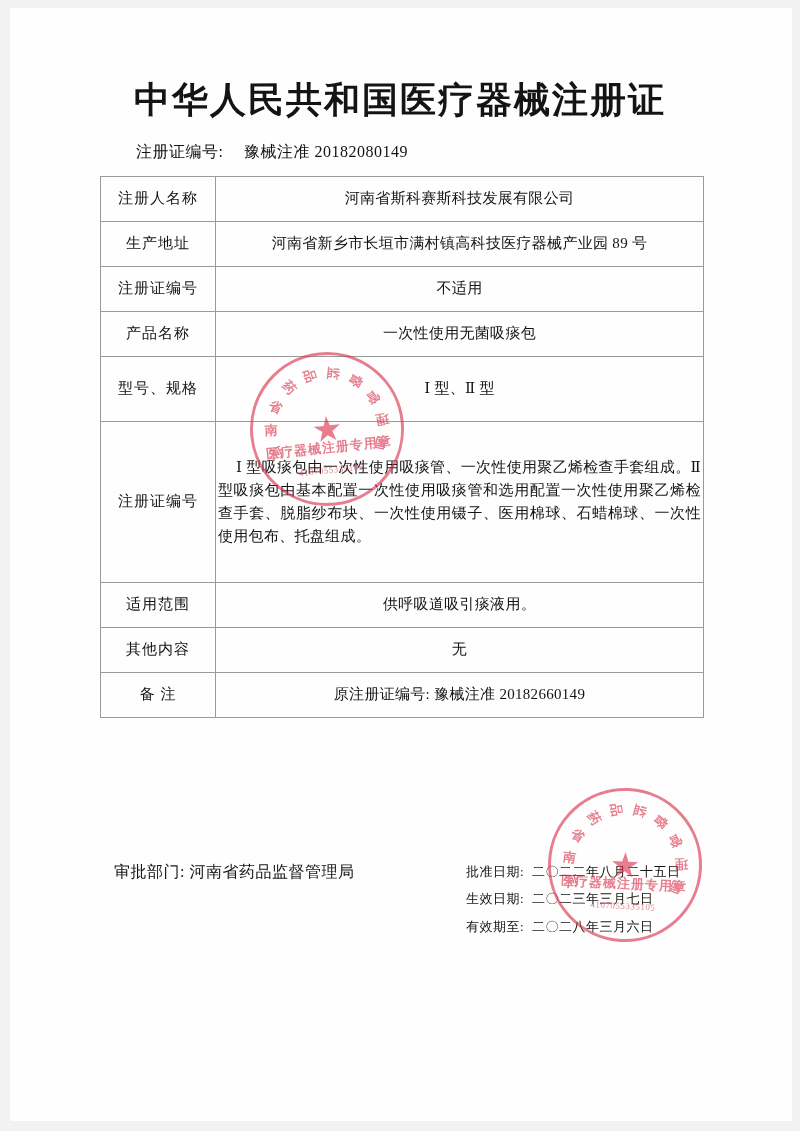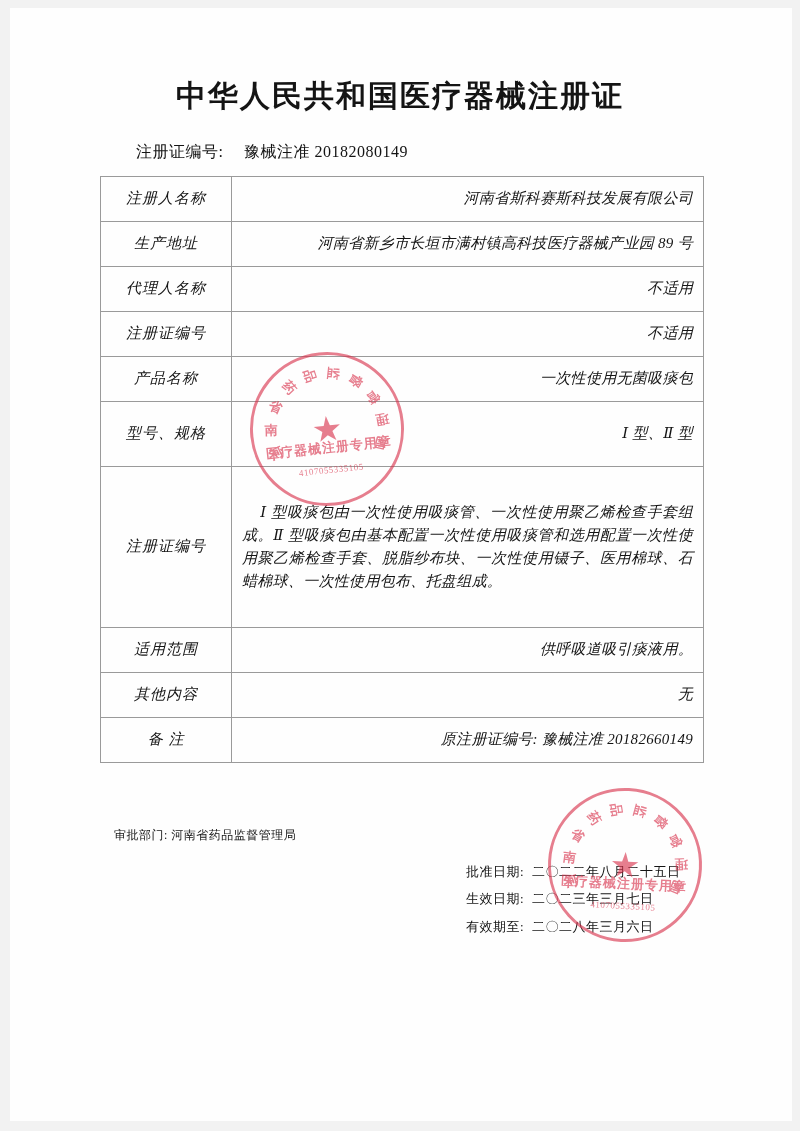--- a/index.html
+++ b/index.html
@@ -29,21 +29,21 @@
   .scan-edge-right { right: 0; top: 0; width: 8px; height: 100%; }
   .scan-edge-top { left: 0; top: 0; width: 100%; height: 8px; }
   .scan-edge-bottom { left: 0; bottom: 0; width: 100%; height: 10px; }
 
   .doc-title {
     position: absolute;
     left: 0;
     top: 76px;
     width: 800px;
     text-align: center;
-    font-size: 30px;
+    font-size: 36px;
     font-weight: bold;
     letter-spacing: 2px;
     font-family: "DejaVu Serif", "Liberation Serif", serif;
   }
   .cert-number {
     position: absolute;
     left: 136px;
     top: 142px;
     font-size: 16px;
     letter-spacing: 0.5px;
@@ -54,50 +54,49 @@
     position: absolute;
     left: 100px;
     top: 176px;
     width: 604px;
     border-collapse: collapse;
     table-layout: fixed;
   }
   table.cert-table td {
     border: 1px solid #9a9a9a;
     font-size: 15px;
-    padding: 6px 10px;
+    padding: 6px 2px;
     vertical-align: middle;
     line-height: 1.55;
-    font-style: italic;
   }
   td.field-label {
     width: 110px;
     text-align: center;
     letter-spacing: 1px;
     white-space: nowrap;
   }
   td.field-value {
-    text-align: right;
+    text-align: center;
     letter-spacing: 0.3px;
   }
   tr.row-tall td { height: 32px; }
   tr.row-spec td { height: 52px; }
   tr.row-struct td { height: 148px; vertical-align: middle; }
   td.struct-value {
     line-height: 1.85;
     text-align: justify;
     padding: 8px 14px 8px 10px;
   }
   .indent { display: inline-block; width: 18px; }
 
   .footer-left {
     position: absolute;
     left: 114px;
-    top: 827px;
-    font-size: 12px;
+    top: 862px;
+    font-size: 16px;
     letter-spacing: 0.5px;
   }
   .footer-right {
     position: absolute;
     left: 466px;
     top: 858px;
     font-size: 13px;
     line-height: 2.1;
     letter-spacing: 0.5px;
   }
@@ -188,24 +187,20 @@
 
   <table class="cert-table">
     <tbody>
       <tr class="row-tall">
         <td class="field-label">注册人名称</td>
         <td class="field-value">河南省斯科赛斯科技发展有限公司</td>
       </tr>
       <tr class="row-tall">
         <td class="field-label">生产地址</td>
         <td class="field-value">河南省新乡市长垣市满村镇高科技医疗器械产业园 89 号</td>
-      </tr>
-      <tr class="row-tall">
-        <td class="field-label">代理人名称</td>
-        <td class="field-value">不适用</td>
       </tr>
       <tr class="row-tall">
         <td class="field-label">注册证编号</td>
         <td class="field-value">不适用</td>
       </tr>
       <tr class="row-tall">
         <td class="field-label">产品名称</td>
         <td class="field-value">一次性使用无菌吸痰包</td>
       </tr>
       <tr class="row-spec">

